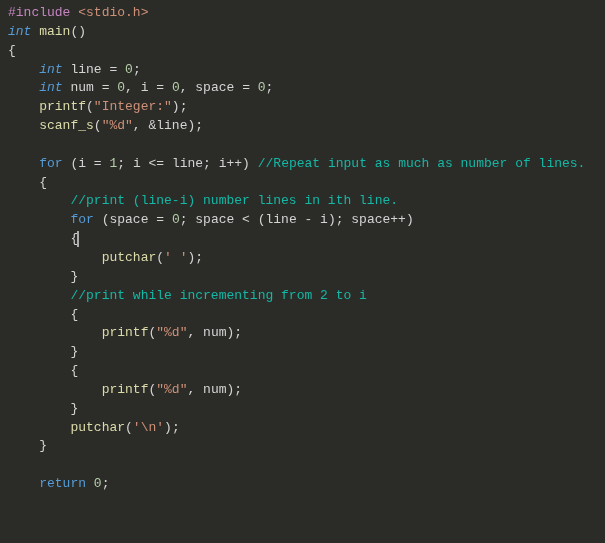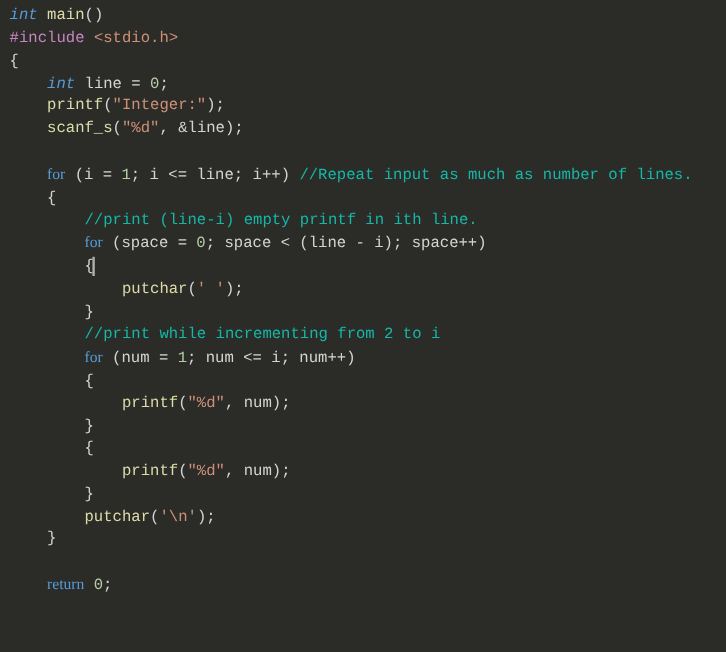--- a/index.html
+++ b/index.html
@@ -15,21 +15,21 @@
     overflow: hidden;
   }
   .editor {
     padding: 4px 8px;
     position: relative;
   }
   .line {
     white-space: pre;
   }
   .kw { color: #569cd6; font-style: italic; }
-  .kw2 { color: #569cd6; font-family: Liberation Serif, serif; }
+  .kw2 { color: #569cd6; }
   .pp { color: #c586c0; }
   .str { color: #ce9178; }
   .num { color: #b5cea8; }
   .fn { color: #dcdcaa; }
   .com { color: #14b8a6; }
   .op { color: #d4d4d4; }
   .id { color: #d4d4d4; }
   .br { color: #d4d4d4; }
   .cursor {
     border: 1px solid #aeafad;
@@ -37,36 +37,36 @@
     width: 0;
     height: 14px;
     vertical-align: middle;
     margin-left: -1px;
   }
 </style>
 </head>
 <body>
 
 <div class="editor">
+<div class="line"><span class="pp">#include</span> <span class="str">&lt;stdio.h&gt;</span></div>
 <div class="line"><span class="kw">int</span> <span class="fn">main</span><span class="br">()</span></div>
-<div class="line"><span class="pp">#include</span> <span class="str">&lt;stdio.h&gt;</span></div>
 <div class="line"><span class="br">{</span></div>
 <div class="line">    <span class="kw">int</span> <span class="id">line</span><span class="op"> = </span><span class="num">0</span><span class="op">;</span></div>
+<div class="line">    <span class="kw">int</span> <span class="id">num</span><span class="op"> = </span><span class="num">0</span><span class="op">, </span><span class="id">i</span><span class="op"> = </span><span class="num">0</span><span class="op">, </span><span class="id">space</span><span class="op"> = </span><span class="num">0</span><span class="op">;</span></div>
 <div class="line">    <span class="fn">printf</span><span class="br">(</span><span class="str">"Integer:"</span><span class="br">)</span><span class="op">;</span></div>
 <div class="line">    <span class="fn">scanf_s</span><span class="br">(</span><span class="str">"%d"</span><span class="op">, </span><span class="id">&amp;line</span><span class="br">)</span><span class="op">;</span></div>
 <div class="line"> </div>
 <div class="line">    <span class="kw2">for</span> <span class="br">(</span><span class="id">i = </span><span class="num">1</span><span class="id">; i &lt;= line; i++</span><span class="br">)</span> <span class="com">//Repeat input as much as number of lines.</span></div>
 <div class="line">    <span class="br">{</span></div>
-<div class="line">        <span class="com">//print (line-i) empty printf in ith line.</span></div>
+<div class="line">        <span class="com">//print (line-i) number lines in ith line.</span></div>
 <div class="line">        <span class="kw2">for</span> <span class="br">(</span><span class="id">space = </span><span class="num">0</span><span class="id">; space &lt; (line - i); space++</span><span class="br">)</span></div>
 <div class="line">        <span class="br">{</span><span class="cursor"></span></div>
 <div class="line">            <span class="fn">putchar</span><span class="br">(</span><span class="str">' '</span><span class="br">)</span><span class="op">;</span></div>
 <div class="line">        <span class="br">}</span></div>
 <div class="line">        <span class="com">//print while incrementing from 2 to i</span></div>
-<div class="line">        <span class="kw2">for</span> <span class="br">(</span><span class="id">num = </span><span class="num">1</span><span class="id">; num &lt;= i; num++</span><span class="br">)</span></div>
 <div class="line">        <span class="br">{</span></div>
 <div class="line">            <span class="fn">printf</span><span class="br">(</span><span class="str">"%d"</span><span class="op">, </span><span class="id">num</span><span class="br">)</span><span class="op">;</span></div>
 <div class="line">        <span class="br">}</span></div>
 <div class="line">        <span class="br">{</span></div>
 <div class="line">            <span class="fn">printf</span><span class="br">(</span><span class="str">"%d"</span><span class="op">, </span><span class="id">num</span><span class="br">)</span><span class="op">;</span></div>
 <div class="line">        <span class="br">}</span></div>
 <div class="line">        <span class="fn">putchar</span><span class="br">(</span><span class="str">'\n'</span><span class="br">)</span><span class="op">;</span></div>
 <div class="line">    <span class="br">}</span></div>
 <div class="line"> </div>
 <div class="line">    <span class="kw2">return</span> <span class="num">0</span><span class="op">;</span></div>

